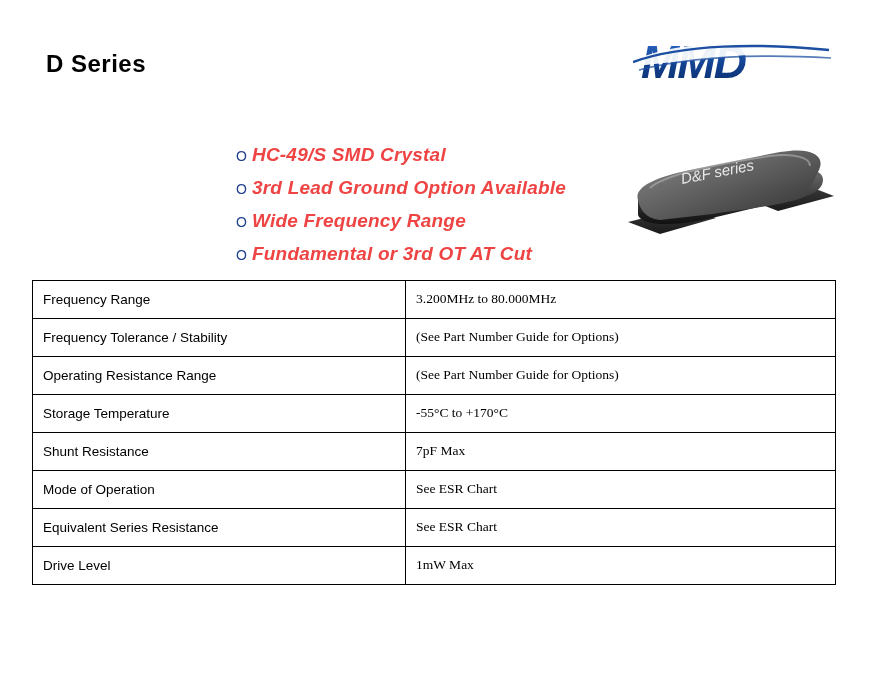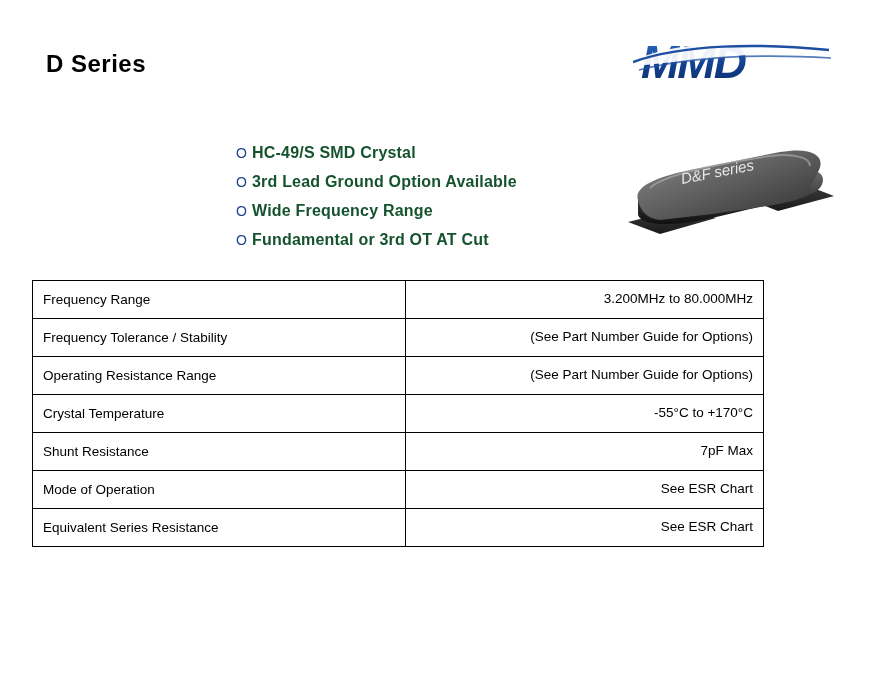--- a/index.html
+++ b/index.html
@@ -52,56 +52,58 @@
     margin-bottom: 11px;
   }
   .bullet-o {
     font-size: 14px;
     color: #1f3f8f;
     width: 16px;
     flex: 0 0 16px;
     font-weight: normal;
   }
   .feature-label {
-    font-size: 16px;
+    font-size: 19px;
     font-weight: bold;
-    color: #14532d;
+    color: #ef4444;
     letter-spacing: 0.2px;
+    font-style: italic;
   }
 
   
   .product-img {
     position: absolute;
     left: 620px;
     top: 126px;
     width: 225px;
     height: 140px;
   }
 
   
   .spec-table {
     position: absolute;
     left: 32px;
     top: 280px;
-    width: 732px;
+    width: 804px;
     border-collapse: collapse;
     table-layout: fixed;
   }
   .spec-table td {
     border: 1px solid #000000;
     font-size: 13.5px;
     padding: 0 10px;
     vertical-align: middle;
   }
   .spec-table td.param {
     width: 352px;
     text-align: left;
   }
   .spec-table td.value {
-    text-align: right;
+    text-align: left;
+    font-family: Liberation Serif, serif;
   }
   .spec-table tr {
     height: 38px;
   }
   .value-line {
     display: block;
     line-height: 1.35;
   }
 </style>
 </head>
@@ -192,37 +194,43 @@
         <span class="value-line">(See Part Number Guide for Options)</span>
       </td>
     </tr>
     <tr>
       <td class="param">Operating Resistance Range</td>
       <td class="value">
         <span class="value-line">(See Part Number Guide for Options)</span>
       </td>
     </tr>
     <tr>
-      <td class="param">Crystal Temperature</td>
+      <td class="param">Storage Temperature</td>
       <td class="value">
         <span class="value-line">-55°C to +170°C</span>
       </td>
     </tr>
     <tr>
       <td class="param">Shunt Resistance</td>
       <td class="value">
         <span class="value-line">7pF Max</span>
       </td>
     </tr>
     <tr>
       <td class="param">Mode of Operation</td>
       <td class="value">
         <span class="value-line">See ESR Chart</span>
       </td>
     </tr>
     <tr>
       <td class="param">Equivalent Series Resistance</td>
       <td class="value">
         <span class="value-line">See ESR Chart</span>
+      </td>
+    </tr>
+    <tr>
+      <td class="param">Drive Level</td>
+      <td class="value">
+        <span class="value-line">1mW Max</span>
       </td>
     </tr>
   </tbody>
 </table>
 
 </body></html>

